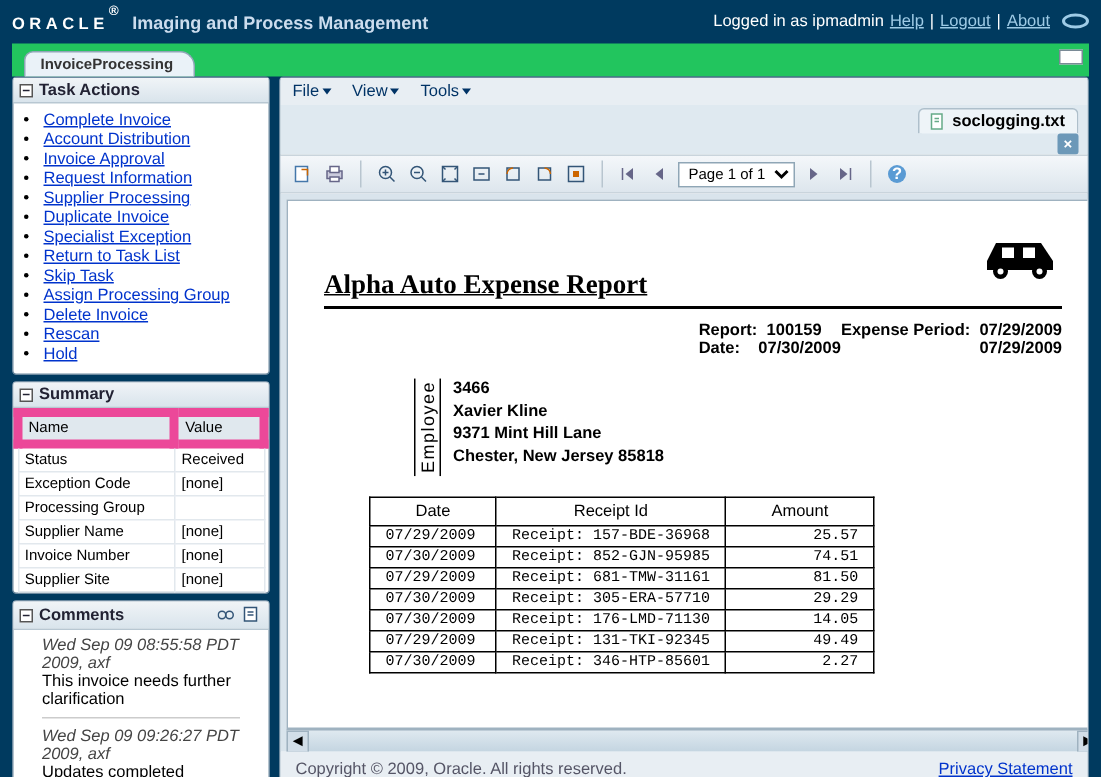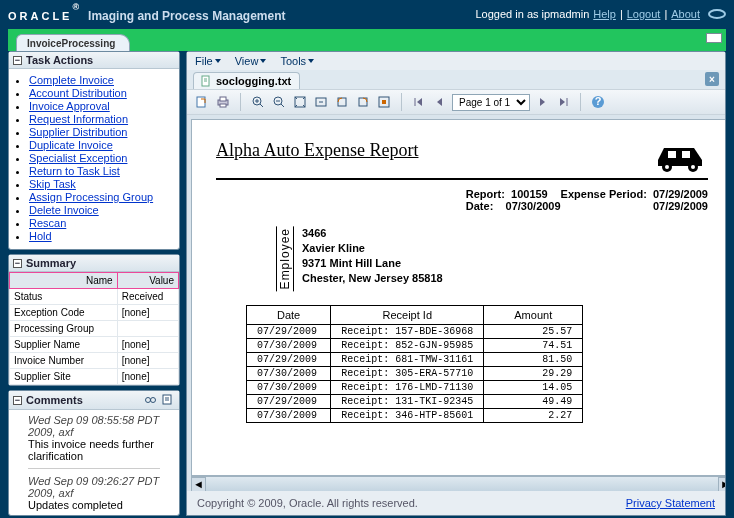--- a/index.html
+++ b/index.html
@@ -18,46 +18,46 @@
 .tab { position:absolute; bottom:0; left:8px; background:#EAF2F8; border:1px solid #8FA6B6; border-bottom:none; border-radius:6px 10px 0 0; padding:3px 14px 2px 10px; font-weight:bold; font-size:10px; color:#333; }
 .collapsebtn { position:absolute; right:4px; top:4px; width:16px; height:10px; background:#fff; border:1px solid #7a8a96; }
 .appbody { display:flex; gap:6px; background:#003A5F; }
 .sidebar { width:172px; display:flex; flex-direction:column; gap:4px; }
 .panel { background:#fff; border:1px solid #6d8aa0; border-radius:3px; }
 .panel-hd { background:linear-gradient(#f0f4f7,#d9e4ec); border-bottom:1px solid #b8c7d2; padding:2px 4px; font-weight:bold; font-size:11px; color:#223; display:flex; align-items:center; justify-content:space-between;}
 .togglebox { width:9px; height:9px; border:1px solid #555; display:inline-flex; align-items:center; justify-content:center; font-size:9px; line-height:1; margin-right:4px; background:#fff;}
 .task-list { list-style:disc; padding:4px 4px 6px 20px; }
 .task-list li { margin:1px 0; }
 .sumtbl { width:100%; border-collapse:collapse; }
-.sumtbl th { background:#e0e8ee; text-align:right; font-weight:normal; padding:2px 4px; border:1px solid #ec4899; font-size:10px;}
+.sumtbl th { background:#e0e8ee; text-align:left; font-weight:normal; padding:2px 4px; border:6px solid #ec4899; font-size:10px;}
 .sumtbl td { padding:2px 4px; border:1px solid #e2e8ed; font-size:10px;}
 .comments-body { padding:4px 19px; font-size:10px; }
 .comments-body .ts { font-style:italic; color:#444; }
 .comments-body hr { border:none; border-top:1px solid #ccc; margin:6px 0; }
 .hd-icons { display:flex; gap:3px; align-items:center;}
 .iconbtn { width:14px; height:14px; display:inline-flex; align-items:center; justify-content:center; border:1px solid transparent;}
 .mainarea { flex:1; background:#fff; border:1px solid #6d8aa0; border-radius:3px 3px 0 0; display:flex; flex-direction:column; min-width:0;}
 .menubar { display:flex; gap:14px; padding:3px 8px; background:#e8eef3;}
 .menubar .mi { color:#036; cursor:pointer; display:flex; align-items:center; gap:2px;}
 .tri { width:0; height:0; border-left:3px solid transparent; border-right:3px solid transparent; border-top:4px solid #036;}
-.doc-tab-row { display:flex; align-items:flex-start; justify-content:space-between; background:#dfe9f0; padding:2px 6px 0 6px;}
+.doc-tab-row { display:flex; align-items:flex-end; justify-content:space-between; background:#dfe9f0; padding:2px 6px 0 6px;flex-direction:column;}
 .doc-tab { display:flex; align-items:center; gap:4px; background:#eef4f8; border:1px solid #aebfcb; border-bottom:none; border-radius:4px 4px 0 0; padding:2px 8px 2px 6px; font-weight:bold; font-size:10px;}
 .closex { width:14px; height:14px; background:#6c98b8; color:#fff; display:flex; align-items:center; justify-content:center; border-radius:2px; font-weight:bold; font-size:10px;}
 .toolbar { display:flex; align-items:center; gap:6px; padding:3px 6px; background:linear-gradient(#f4f7fa,#dde6ed); border-top:1px solid #c9d4dc; border-bottom:1px solid #c9d4dc; flex-wrap:wrap;}
 .tb-group { display:flex; align-items:center; gap:3px; }
 .tb-sep { width:1px; height:18px; background:#b8c5cf; margin:0 2px;}
 .tbtn { width:18px; height:18px; display:flex; align-items:center; justify-content:center; border:1px solid transparent; border-radius:2px; cursor:pointer;}
 .pagesel { border:1px solid #8fa6b6; background:#fff; font-size:10px; padding:1px 2px;}
 .viewer { flex:1; position:relative; overflow:hidden; background:#d9e4ec; padding:4px 4px 0 4px; display:flex;}
 .viewer-inner { flex:1; background:#fff; border:1px solid #9fb2c0; overflow:auto; position:relative;}
 .hscroll { height:15px; background:linear-gradient(#dfe9f0,#c4d5e1); border-top:1px solid #9fb2c0; display:flex; align-items:center;}
 .hscroll .arrow, .vscroll .arrow { width:15px; height:15px; background:#d2dee8; border:1px solid #9fb2c0; display:flex; align-items:center; justify-content:center;}
 .docpage { padding:20px 24px; font-family:'Courier New',monospace; font-size:11px; min-width:540px;}
 .report-hd { display:flex; justify-content:space-between; align-items:flex-start; border-bottom:2px solid #000; padding-bottom:4px; margin-bottom:8px;}
-.report-title { font-family:Georgia,serif; font-size:18px; font-weight:normal; text-decoration:underline;}
+.report-title { font-family:Georgia,serif; font-size:18px; font-weight:bold; text-decoration:underline;margin-top:25px;}
 .meta-row { display:flex; justify-content:flex-end; margin-bottom:14px; font-weight:bold;}
 .meta-left span, .meta-right span { display:inline-block; }
 .employee-block { display:flex; gap:8px; margin:8px 0 14px 60px;}
 .emp-label { writing-mode:vertical-rl; transform:rotate(180deg); font-family:Arial; font-size:12px; border-left:1px solid #000; border-right:1px solid #000; padding:2px 1px; letter-spacing:1px;}
 .emp-info { font-weight:bold; line-height:1.35;}
 .rcpt-tbl { border-collapse:collapse; margin-left:30px;}
 .rcpt-tbl th, .rcpt-tbl td { border:1px solid #000; padding:1px 10px; font-family:'Courier New',monospace; font-size:10px;}
 .rcpt-tbl th { font-family:Arial; font-weight:normal; font-size:11px; padding:3px 30px;}
 .rcpt-tbl td.amt { text-align:right;}
 .footer-inner { display:flex; justify-content:space-between; padding:6px 10px; background:#e8eef3; color:#556; font-size:10px;}
@@ -93,21 +93,21 @@
             <span style="display:flex;align-items:center">
               <span class="togglebox">−</span>
               <span>Task Actions</span>
             </span>
           </div>
         <ul class="task-list" id="task-list">
             <li><a>Complete Invoice</a></li>
             <li><a>Account Distribution</a></li>
             <li><a>Invoice Approval</a></li>
             <li><a>Request Information</a></li>
-            <li><a>Supplier Distribution</a></li>
+            <li><a>Supplier Processing</a></li>
             <li><a>Duplicate Invoice</a></li>
             <li><a>Specialist Exception</a></li>
             <li><a>Return to Task List</a></li>
             <li><a>Skip Task</a></li>
             <li><a>Assign Processing Group</a></li>
             <li><a>Delete Invoice</a></li>
             <li><a>Rescan</a></li>
             <li><a>Hold</a></li>
           </ul>
       </div>

